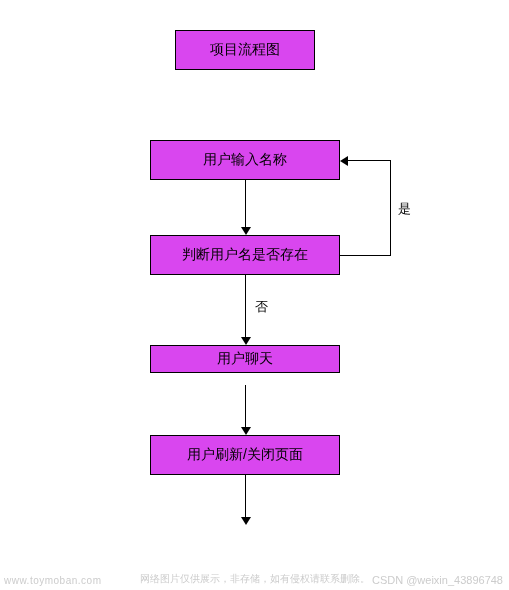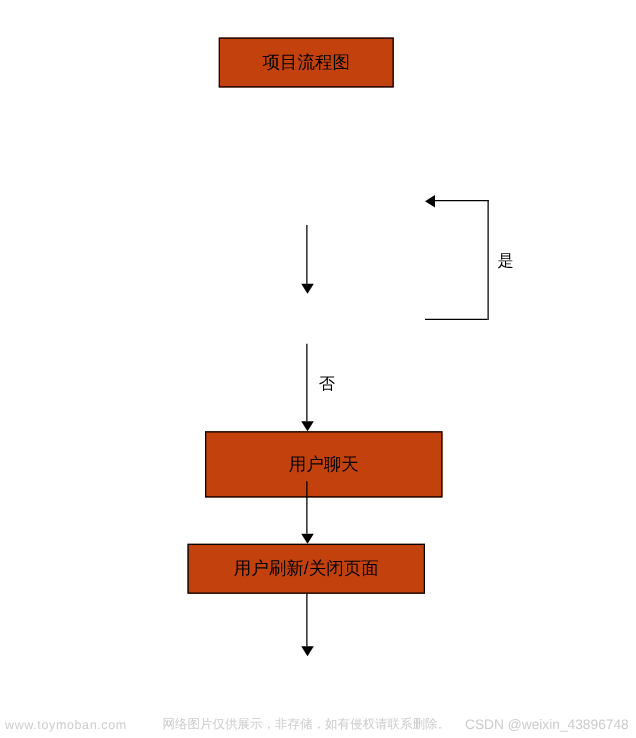--- a/index.html
+++ b/index.html
@@ -12,21 +12,21 @@
       overflow: hidden;
     }
     .diagram {
       position: relative;
       width: 100%;
       height: 100%;
     }
     .box {
       position: absolute;
       border: 1px solid #000;
-      background: #c2410c;
+      background: #d946ef;
       display: flex;
       align-items: center;
       justify-content: center;
       font-size: 14px;
       text-align: center;
     }
     .title-box {
       left: 175px;
       top: 30px;
       width: 140px;
@@ -38,24 +38,24 @@
       width: 190px;
       height: 40px;
     }
     .check-box {
       left: 150px;
       top: 235px;
       width: 190px;
       height: 40px;
     }
     .chat-box {
-      left: 164px;
+      left: 150px;
       top: 345px;
       width: 190px;
-      height: 53px;
+      height: 28px;
       align-items: center;
     }
     .refresh-box {
       left: 150px;
       top: 435px;
       width: 190px;
       height: 40px;
       justify-content: center;
     }
     .exit-box {
@@ -115,39 +115,45 @@
     .watermark-right {
       position: absolute;
       right: 6px;
       bottom: 4px;
       font-size: 11px;
       color: #ccc;
       margin-left: 40px;
     }
     .watermark-mid {
       position: absolute;
-      left: 130px;
+      left: 140px;
       bottom: 4px;
       font-size: 10px;
       color: #ccc;
     }
   </style>
 </head>
 <body>
 
 <div class="diagram">
 
   <div class="box title-box">
     <span>项目流程图</span>
   </div>
 
+  <div class="box input-box">
+    <span>用户输入名称</span>
+  </div>
 
   <div class="arrow-line arrow-v" style="top:180px;height:48px"></div>
   <div class="arrow-head-down" style="top:227px"></div>
 
+  <div class="box check-box">
+    <span>判断用户名是否存在</span>
+  </div>
 
   <div class="loop-line-h1" style="top:255px;left:340px;width:50px"></div>
   <div class="loop-line-v" style="top:160px;left:390px;height:96px"></div>
   <div class="loop-line-h1" style="top:160px;left:348px;width:43px"></div>
   <div class="arrow-head-left" style="top:155.5px;left:340px"></div>
   <div class="label" style="top:200px;left:398px">
     <span>是</span>
   </div>
 
   <div class="arrow-line arrow-v" style="top:275px;height:62px"></div>

